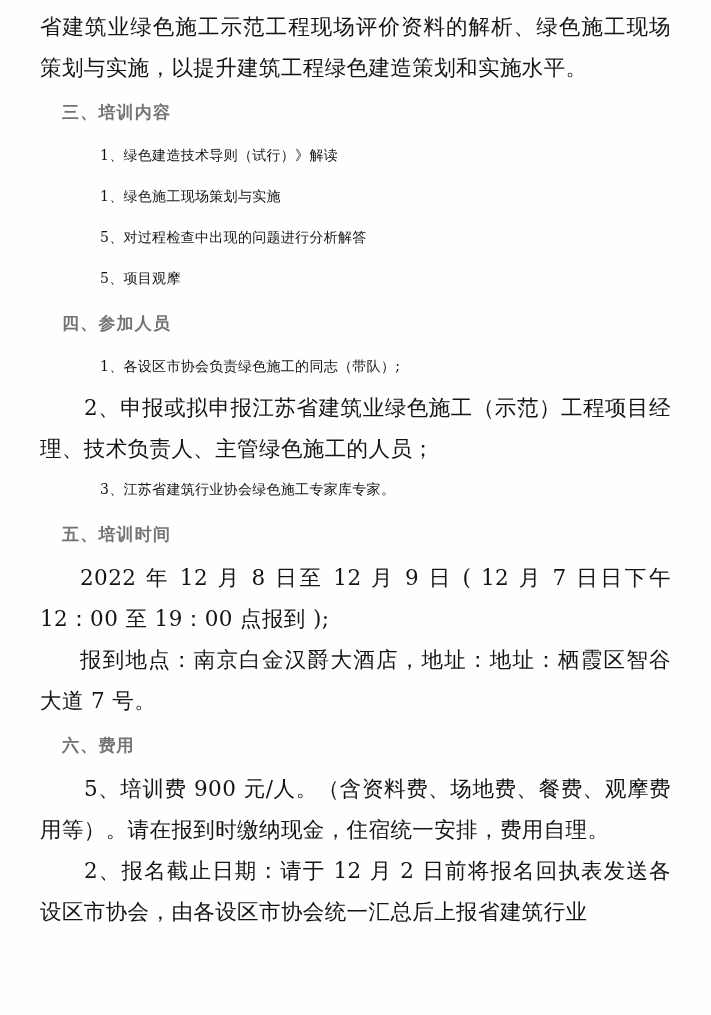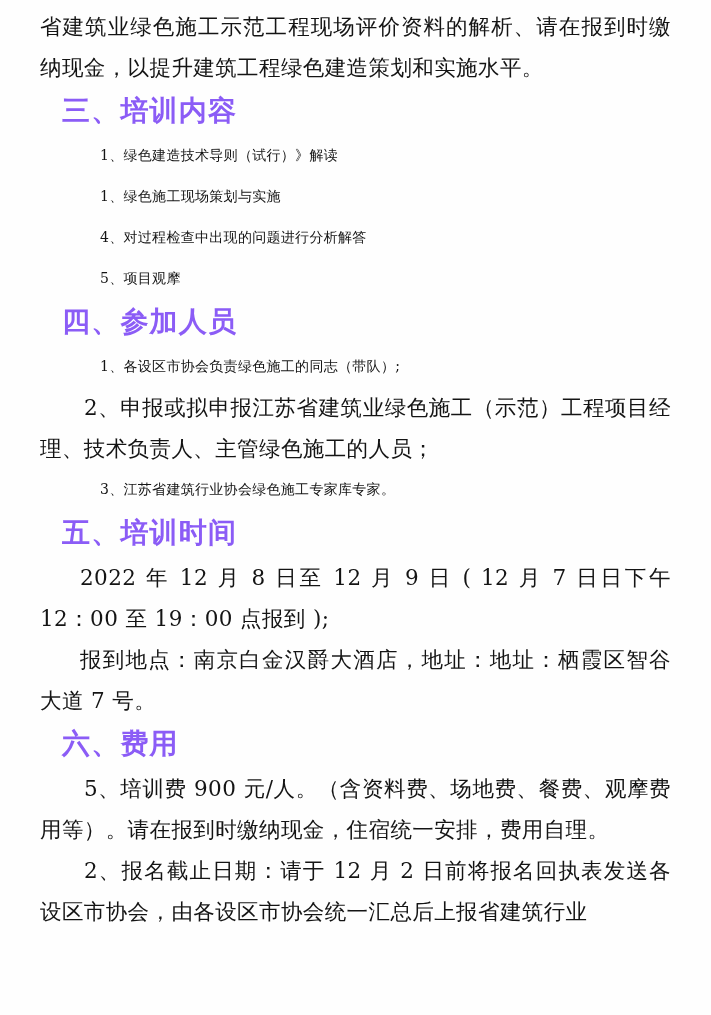--- a/index.html
+++ b/index.html
@@ -34,52 +34,52 @@
   .para.cont {
     text-indent: 0;
   }
   .para.indent1 {
     text-indent: 40px;
   }
   .para.indent2 {
     text-indent: 44px;
   }
   .heading {
-    font-size: 28px;
+    font-size: 17px;
     line-height: 44px;
     margin: 0;
     font-weight: bold;
     letter-spacing: 1.2px;
-    color: #8b5cf6;
+    color: #737373;
     text-indent: 22px;
-    font-family: Liberation Mono, monospace;
+    font-family: Liberation Serif, serif;
   }
   .item {
     font-size: 14px;
     line-height: 41px;
     margin: 0;
     text-indent: 60px;
     letter-spacing: 0.3px;
     color: #141414;
   }
   .spacer-sm { height: 3px; }
 </style>
 </head>
 <body>
 
 <div class="page">
 
-  <p class="para cont">省建筑业绿色施工示范工程现场评价资料的解析、请在报到时缴纳现金，以提升建筑工程绿色建造策划和实施水平。</p>
+  <p class="para cont">省建筑业绿色施工示范工程现场评价资料的解析、绿色施工现场策划与实施，以提升建筑工程绿色建造策划和实施水平。</p>
 
   <div class="spacer-sm"></div>
 
   <h2 class="heading">三、培训内容</h2>
   <p class="item">1、绿色建造技术导则（试行）》解读</p>
   <p class="item">1、绿色施工现场策划与实施</p>
-  <p class="item">4、对过程检查中出现的问题进行分析解答</p>
+  <p class="item">5、对过程检查中出现的问题进行分析解答</p>
   <p class="item">5、项目观摩</p>
 
   <div class="spacer-sm"></div>
 
   <h2 class="heading">四、参加人员</h2>
   <p class="item">1、各设区市协会负责绿色施工的同志（带队）;</p>
   <p class="para indent2">2、申报或拟申报江苏省建筑业绿色施工（示范）工程项目经理、技术负责人、主管绿色施工的人员；</p>
   <p class="item">3、江苏省建筑行业协会绿色施工专家库专家。</p>
 
   <div class="spacer-sm"></div>

